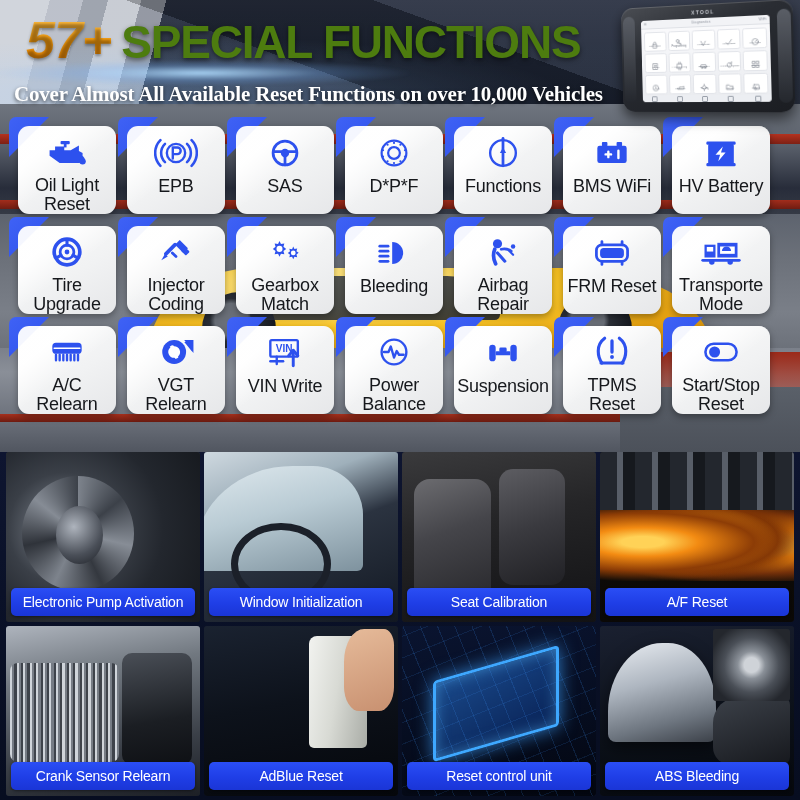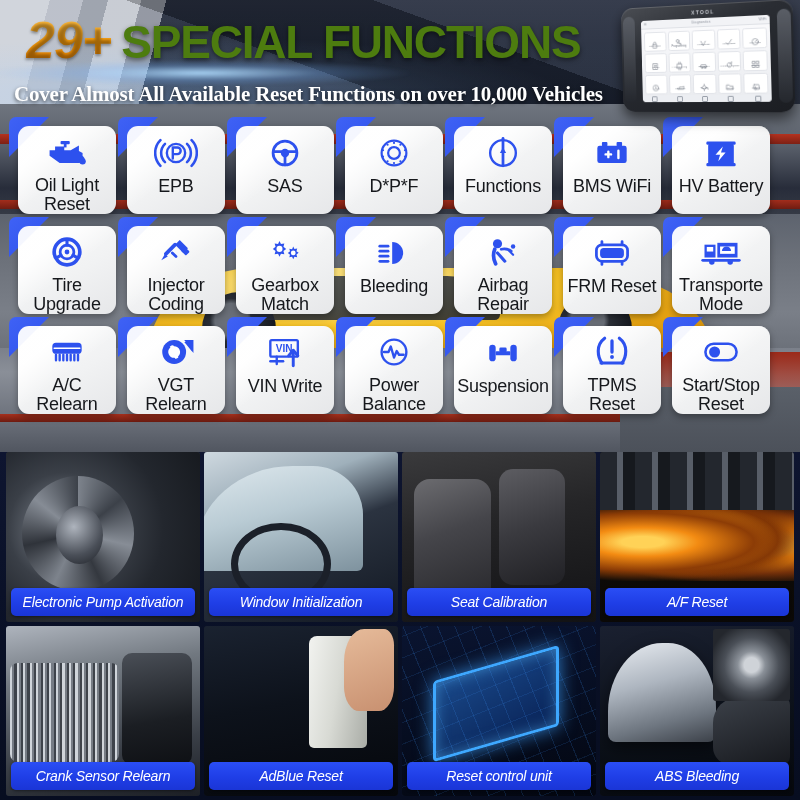--- a/index.html
+++ b/index.html
@@ -193,21 +193,20 @@
 
   
   .photos{
     position:absolute;left:6px;top:452px;width:788px;height:344px;z-index:4;
     display:grid;grid-template-columns:repeat(4,1fr);grid-template-rows:repeat(2,1fr);
     gap:4px;
   }
   .photo{
     position:relative;overflow:hidden;border-radius:3px;
     background:#11172c;
-    font-style:italic;
   }
   .photo .art{position:absolute;inset:0;}
   .cap{
     position:absolute;left:5px;right:5px;bottom:6px;height:28px;border-radius:5px;
     background:linear-gradient(180deg,#2a4ef5 0%, #1f3ee6 55%, #1a35d6 100%);
     color:#fff;font-size:14px;display:flex;align-items:center;justify-content:center;
     letter-spacing:-.2px;box-shadow:0 1px 3px rgba(0,0,0,.45);
     text-align:center;line-height:1;
   }
 
@@ -286,21 +285,21 @@
     <div class="bg-car"></div>
     <div class="bg-win"></div>
     <div class="bg-low"></div>
     <div class="bg-tool"></div>
     <div class="bg-dark"></div>
   </div>
 
   <div class="header">
     <div class="glow"></div>
     <div class="title-row">
-      <span class="num36">29+</span>
+      <span class="num36">57+</span>
       <span class="special">SPECIAL FUNCTIONS</span>
     </div>
     <div class="subtitle">Cover Almost All Available Reset Functions on over 10,000 Vehicles</div>
   </div>
 
   <div class="tablet">
     <div class="tablet-body"></div>
     <div class="tablet-grip-l"></div>
     <div class="tablet-grip-r"></div>
     <div class="tablet-brand">XTOOL</div>

